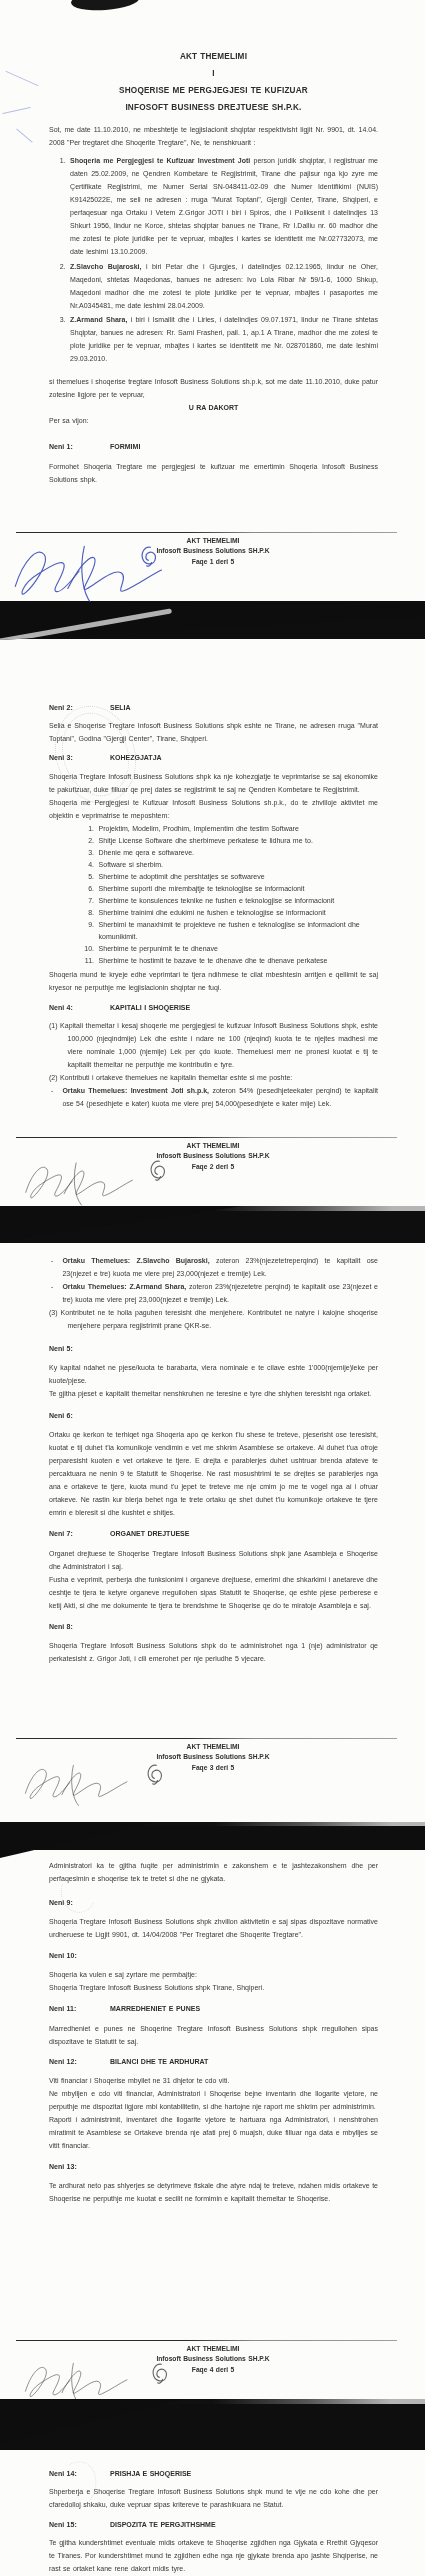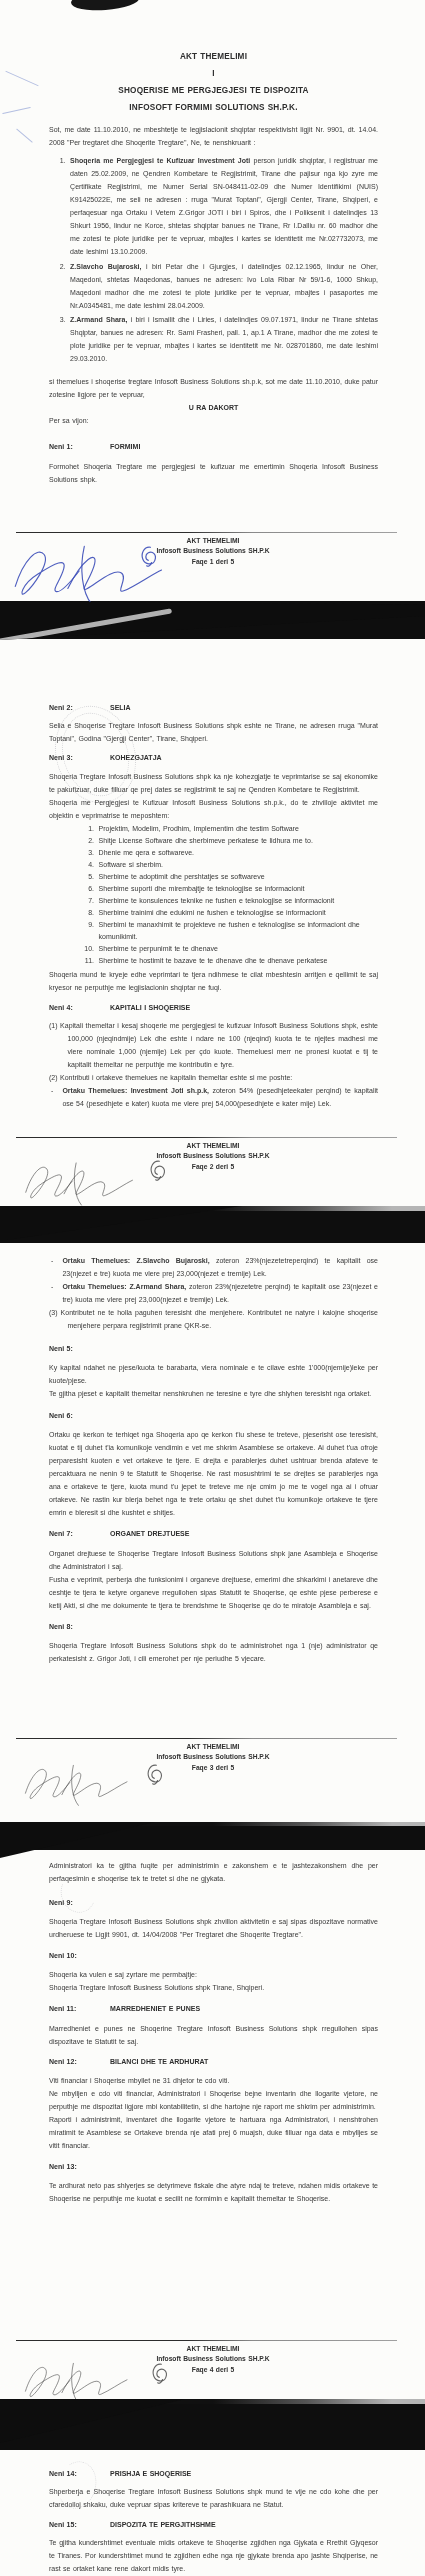--- a/index.html
+++ b/index.html
@@ -50,22 +50,22 @@
 
   <section class="page sans" style="top:0;height:601px;">
     <div class="corner-blob"></div>
     <div class="blue-scratch" style="left:4.1px;top:78px;width:36px;transform:rotate(24deg);"></div>
     <div class="blue-scratch" style="left:2.1px;top:110px;width:29px;transform:rotate(-12deg);"></div>
     <div class="blue-scratch" style="left:14.4px;top:135px;width:20.6px;transform:rotate(40deg);"></div>
     <div class="content" id="content-1" style="padding-top:48px;">
         <div class="doc-title">
           <div class="t-line">AKT THEMELIMI</div>
           <div class="t-line">I</div>
-          <div class="t-line">SHOQERISE ME PERGJEGJESI TE DISPOZITA</div>
-          <div class="t-line">INFOSOFT FORMIMI SOLUTIONS SH.P.K.</div>
+          <div class="t-line">SHOQERISE ME PERGJEGJESI TE KUFIZUAR</div>
+          <div class="t-line">INFOSOFT BUSINESS DREJTUESE SH.P.K.</div>
         </div>
         <div class="sp" style="height: 7.2px;"></div>
         <div class="para">Sot, me date 11.10.2010, ne mbeshtetje te legjislacionit shqiptar respektivisht ligjit Nr. 9901, dt. 14.04. 2008 "Per tregtaret dhe Shoqerite Tregtare", Ne, te nenshkruarit :</div>
         <div class="sp" style="height: 4.1px;"></div>
         <ol class="founders">
           <li><b>Shoqeria me Pergjegjesi te Kufizuar Investment Joti </b>person juridik shqiptar, i regjistruar me daten 25.02.2009, ne Qendren Kombetare te Regjistrimit, Tirane dhe pajisur nga kjo zyre me Çertifikate Regjistrimi, me Numer Serial SN-048411-02-09 dhe Numer Identifikimi (NUIS) K91425022E, me seli ne adresen : rruga "Murat Toptani", Gjergji Center, Tirane, Shqiperi, e perfaqesuar nga Ortaku i Vetem Z.Grigor JOTI  i biri i Spiros, dhe i Poliksenit i datelindjes 13 Shkurt 1956, lindur ne Korce, shtetas shqiptar banues ne Tirane, Rr I.Dalliu nr. 60 madhor dhe me zotesi te plote juridike per te vepruar, mbajtes i kartes se identitetit me Nr.027732073, me date leshimi 13.10.2009.</li>
           <li><b>Z.Slavcho Bujaroski, </b>i biri Petar dhe i Gjurgjes, i datelindjes 02.12.1965, lindur ne Oher, Maqedoni, shtetas Maqedonas, banues ne adresen: Ivo Lola Ribar Nr 59/1-6, 1000 Shkup, Maqedoni madhor dhe me zotesi te plote juridike per te vepruar, mbajtes i pasaportes me Nr.A0345481, me date leshimi 28.04.2009.</li>
           <li><b>Z.Armand Shara, </b>i biri i Ismailit dhe i Liries, i datelindjes 09.07.1971, lindur ne Tirane shtetas Shqiptar, banues ne adresen: Rr. Sami Frasheri, pall. 1, ap.1 A Tirane, madhor dhe me zotesi te plote juridike per te vepruar, mbajtes i kartes se identitetit me Nr. 028701860, me date leshimi 29.03.2010.</li>
         </ol>
         <div class="sp" style="height: 8.2px;"></div>

